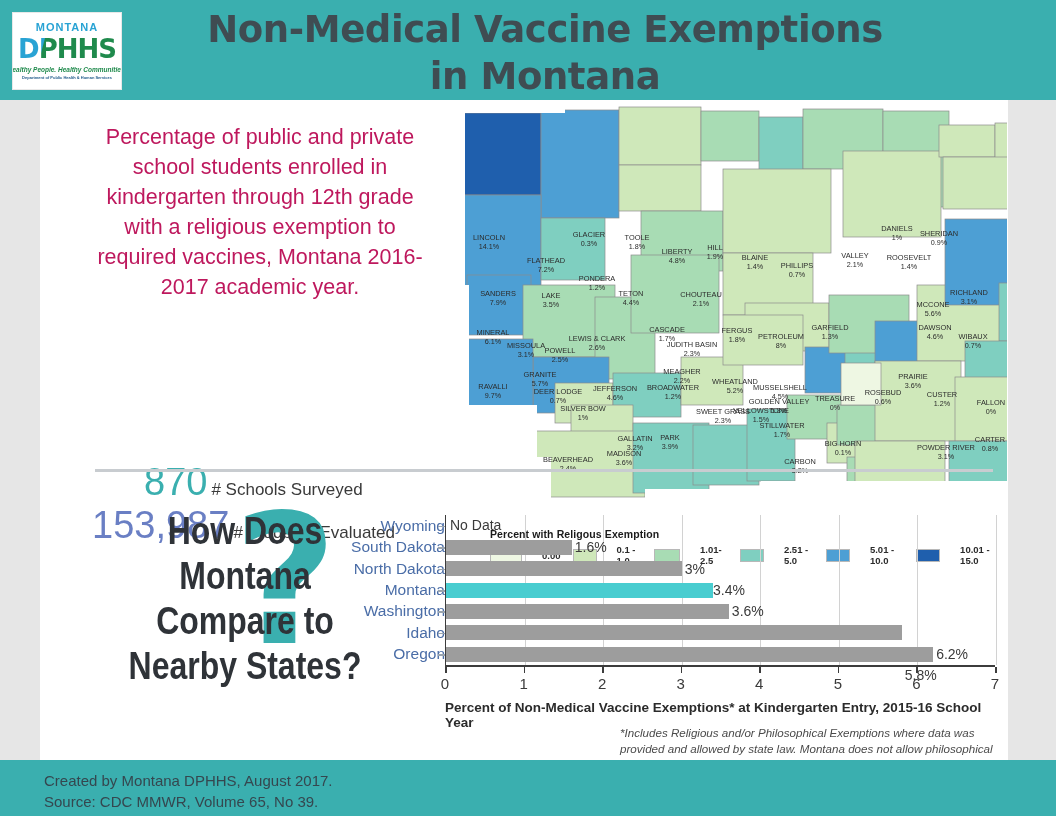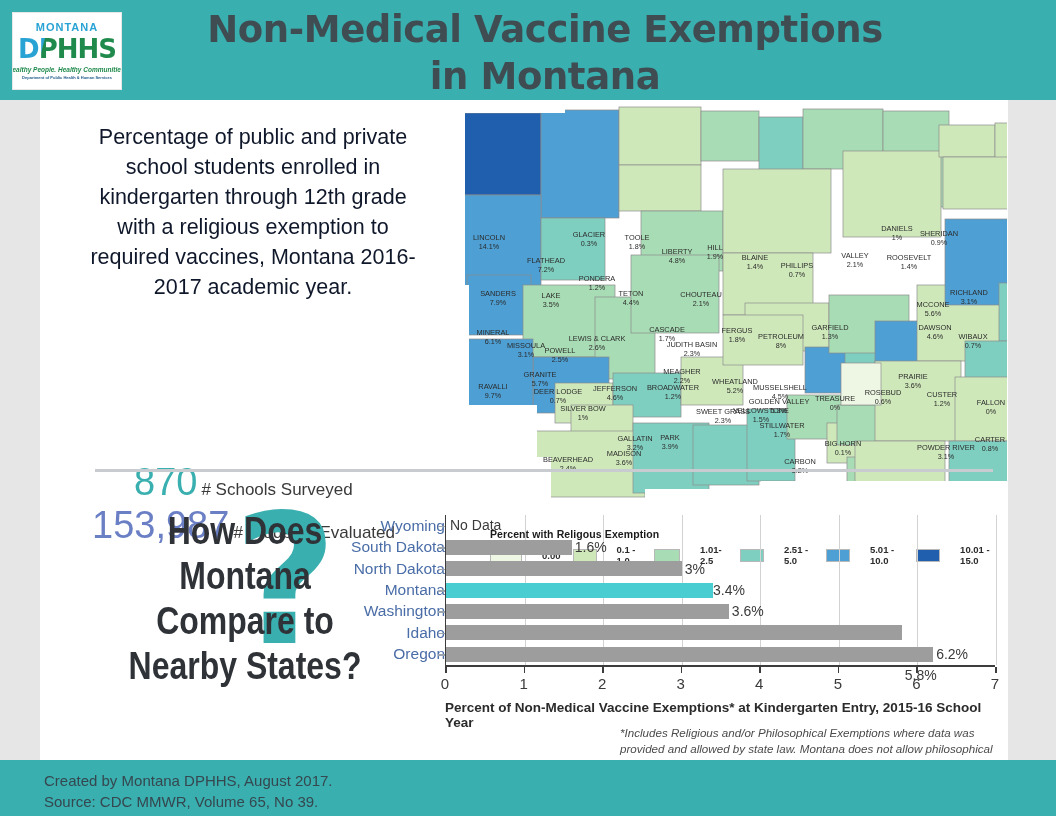--- a/index.html
+++ b/index.html
@@ -60,31 +60,31 @@
     position: absolute; left: 0; top: 100px; width: 1056px; height: 660px;
     background: #e6e6e6;
   }
   #white {
     position: absolute; left: 40px; top: 0; width: 968px; height: 660px;
     background: #ffffff;
   }
 
   
   #desc {
-    position: absolute; left: 38px; top: 22px; width: 350px;
-    text-align: center; color: #0f172a;
+    position: absolute; left: 45px; top: 22px; width: 350px;
+    text-align: center; color: #be185d;
     font-size: 21.5px; line-height: 30px;
   }
 
   
   .stat-row {
     position: absolute; display: flex; align-items: baseline;
     white-space: nowrap;
   }
-  #stat-schools { left: 94px; top: 362px; }
+  #stat-schools { left: 104px; top: 362px; }
   #stat-students { left: 52px; top: 405px; }
   .stat-num {
     font-size: 38px; line-height: 40px; font-weight: normal;
     font-family: "Liberation Sans", sans-serif;
   }
   #stat-schools .stat-num { color: #3aafaf; }
   #stat-students .stat-num { color: #6a7fc4; }
   .stat-label {
     font-size: 17px; color: #3a3a3a; margin-left: 4px;
   }

